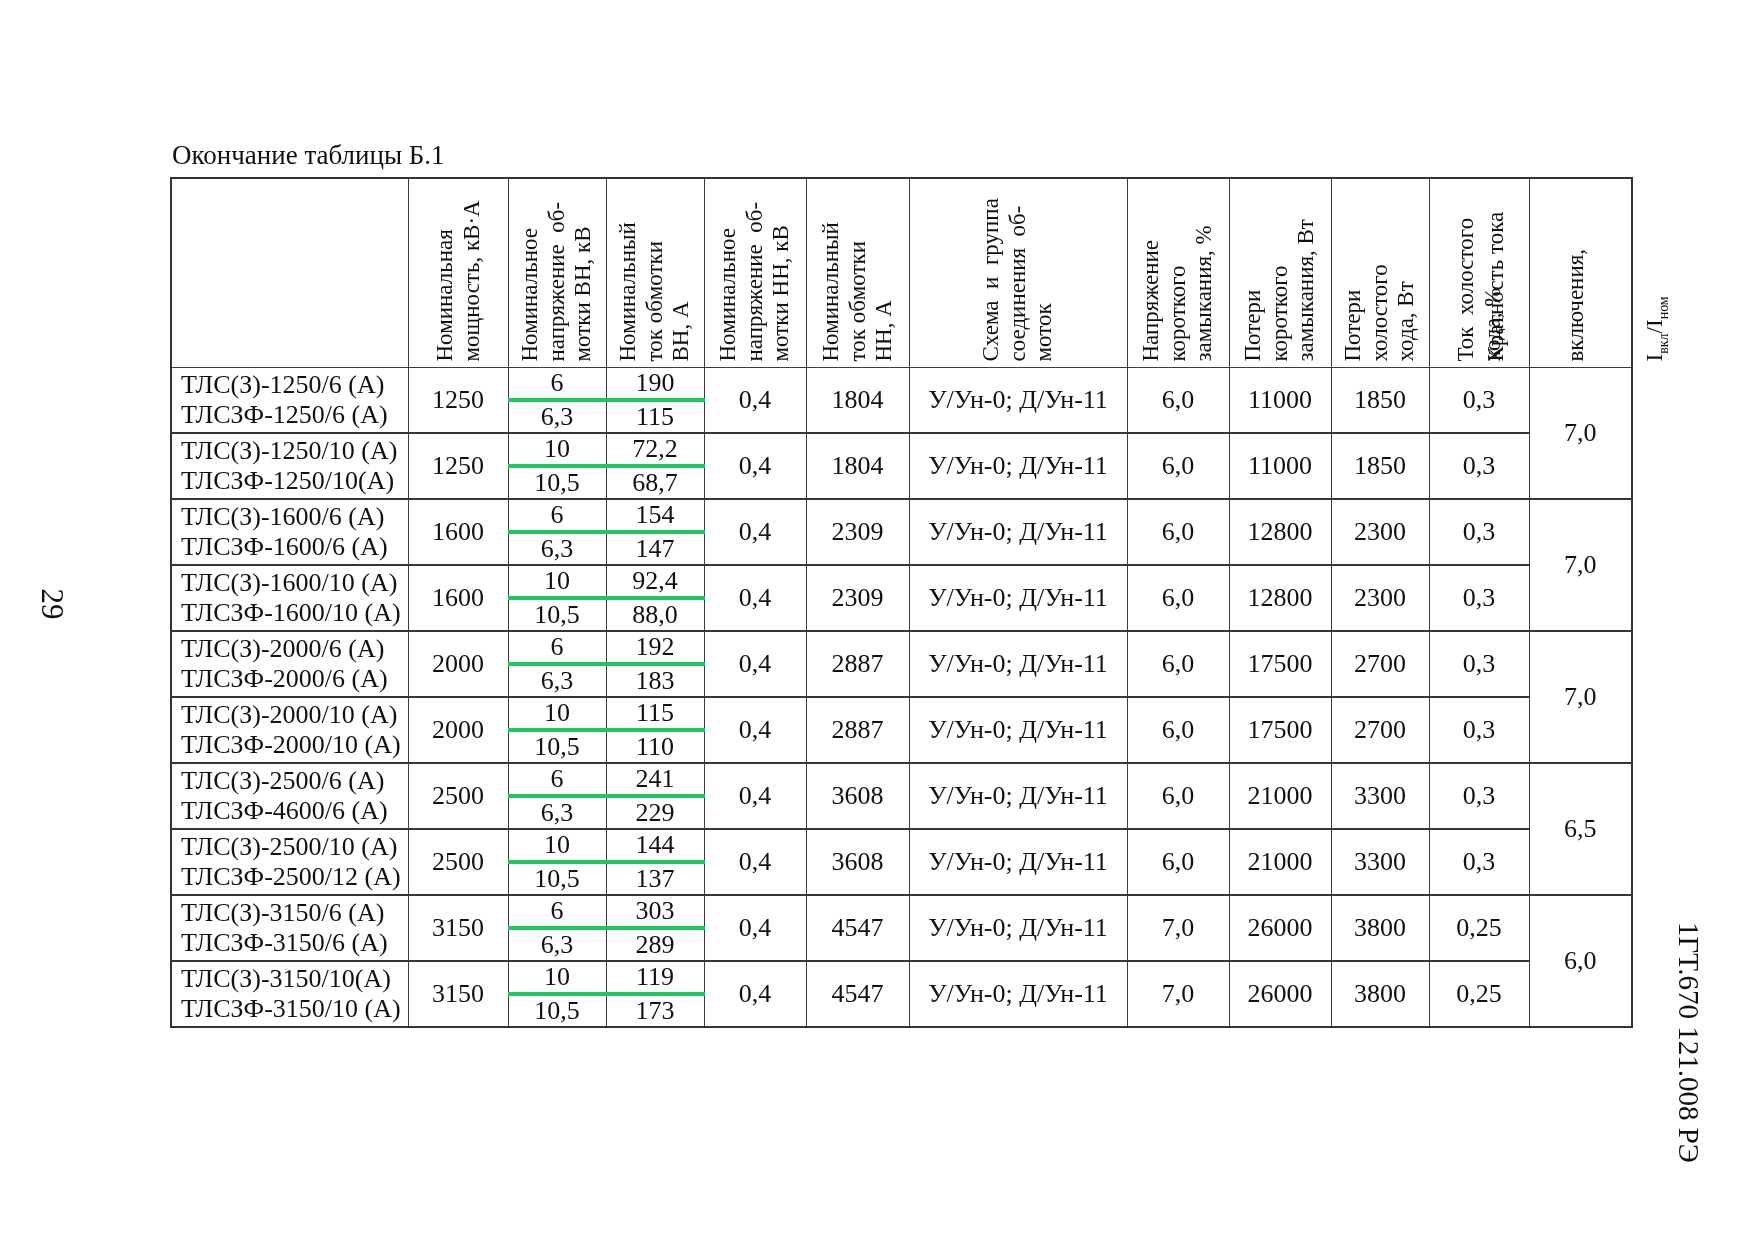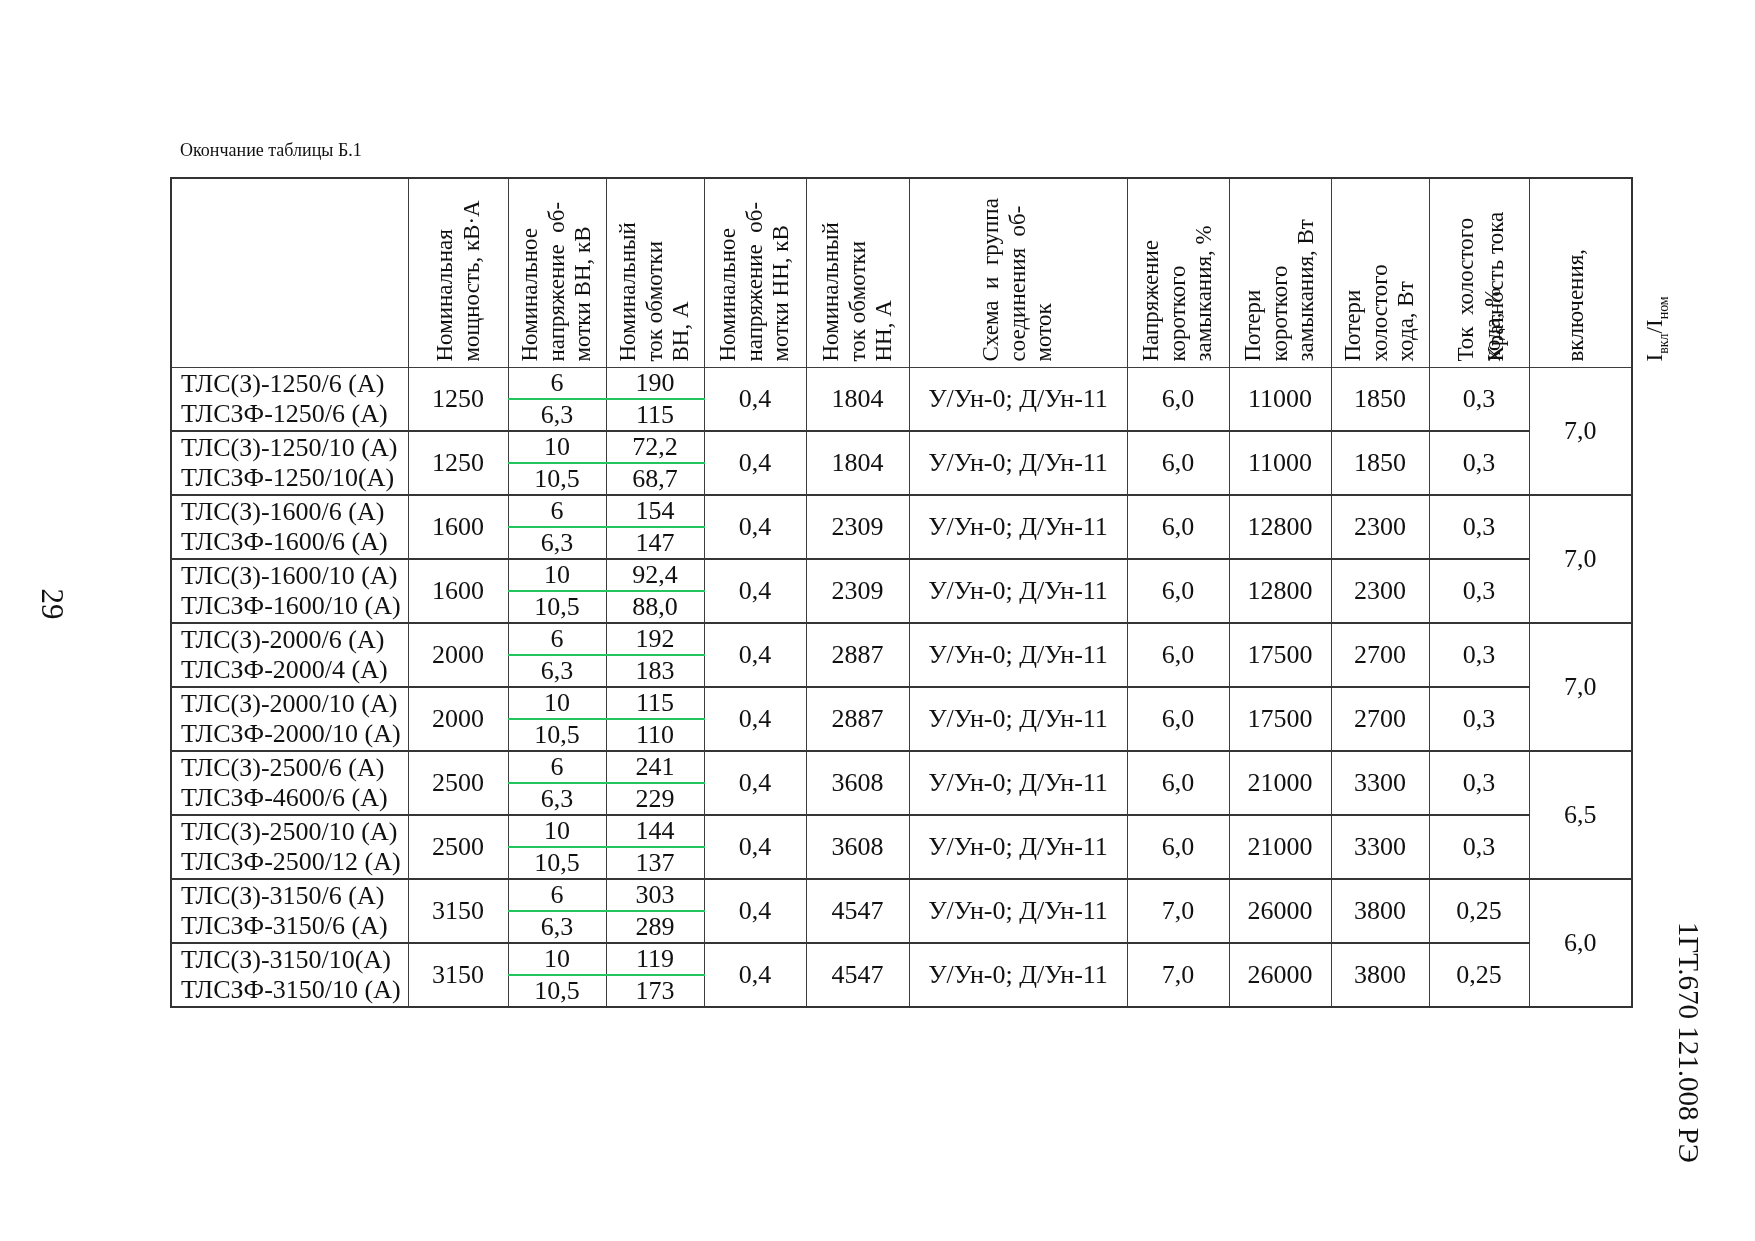--- a/index.html
+++ b/index.html
@@ -7,23 +7,23 @@
     position: relative;
     width: 1755px;
     height: 1241px;
     background: #ffffff;
     font-family: "Liberation Serif", "DejaVu Serif", serif;
     color: #111;
     overflow: hidden;
   }
   .page-title {
     position: absolute;
-    left: 180px;
+    left: 172px;
     top: 140px;
-    font-size: 18px;
+    font-size: 27px;
     white-space: nowrap;
   }
   .page-number {
     position: absolute;
     left: 36px;
     top: 586px;
     font-size: 31px;
     transform: rotate(90deg);
     transform-origin: center;
     white-space: nowrap;
@@ -63,21 +63,21 @@
     font-size: 23px;
     line-height: 26.5px;
     text-align: left;
     white-space: pre-wrap;
     padding-left: 3px;
   }
   .hl { white-space: nowrap; }
   sub.ss { font-size: 14px; }
   tbody tr { height: 29.85px; }
   tbody tr.bt td { border-top: 2px solid #353535; }
-  tbody tr.r2 td { border-top: 2px solid #22c55e; }
+  tbody tr.r2 td { border-top: 4px solid #22c55e; }
   td.name { text-align: left; font-size: 26px; margin-top: 42px; }
   td.name .nm {
     display: block;
     height: 29.85px;
     line-height: 29.85px;
     padding-left: 9px;
     white-space: nowrap;
   }
   td.num { text-align: center; font-size: 26px; vertical-align: middle; }
 </style>
@@ -250,21 +250,21 @@
 
     </tr>
     <tr class="r2">
       <td class="num">10,5</td>
       <td class="num">88,0</td>
     </tr>
 
     <tr class="r1 bt">
       <td class="name" rowspan="2">
         <span class="nm">ТЛС(З)-2000/6 (А)</span>
-        <span class="nm">ТЛСЗФ-2000/4 (А)</span>
+        <span class="nm">ТЛСЗФ-2000/6 (А)</span>
       </td>
       <td class="num" rowspan="2">2000</td>
       <td class="num">6</td>
       <td class="num">192</td>
       <td class="num" rowspan="2">0,4</td>
       <td class="num" rowspan="2">2887</td>
       <td class="num" rowspan="2">У/Ун-0; Д/Ун-11</td>
       <td class="num" rowspan="2">6,0</td>
       <td class="num" rowspan="2">17500</td>
       <td class="num" rowspan="2">2700</td>

